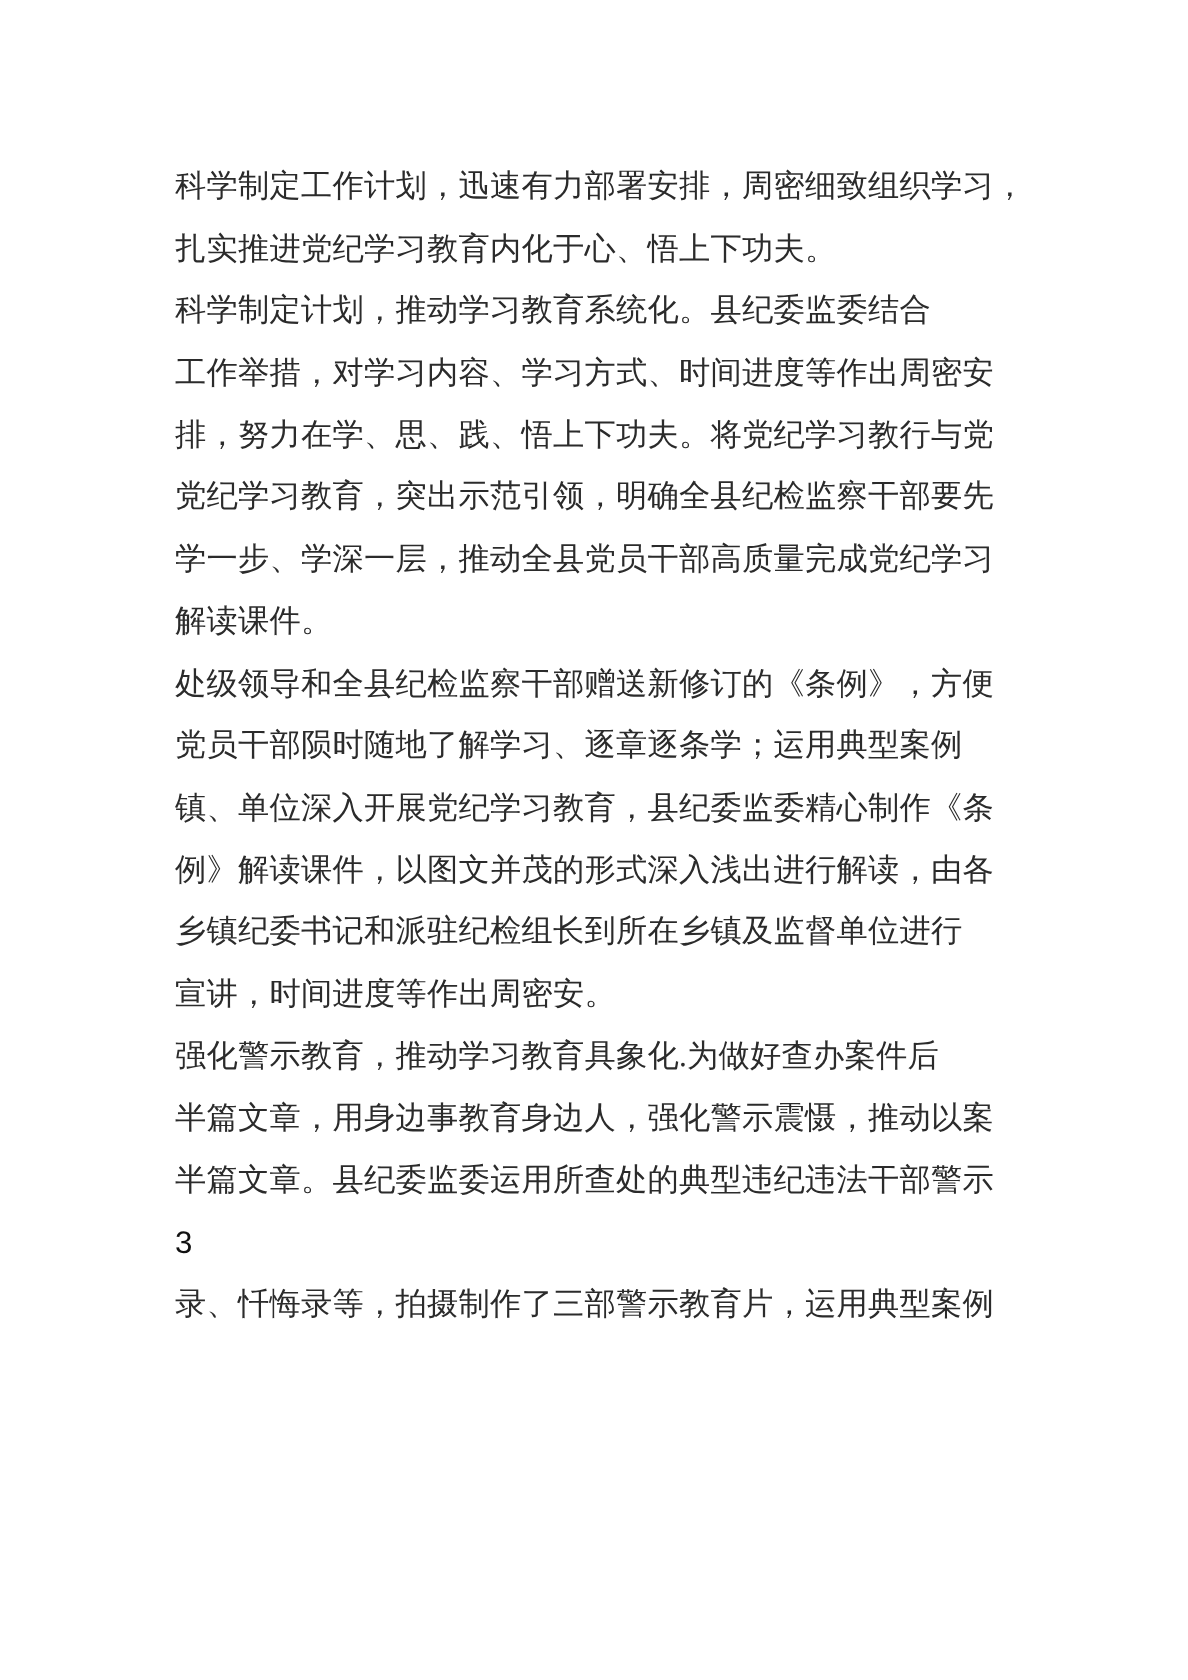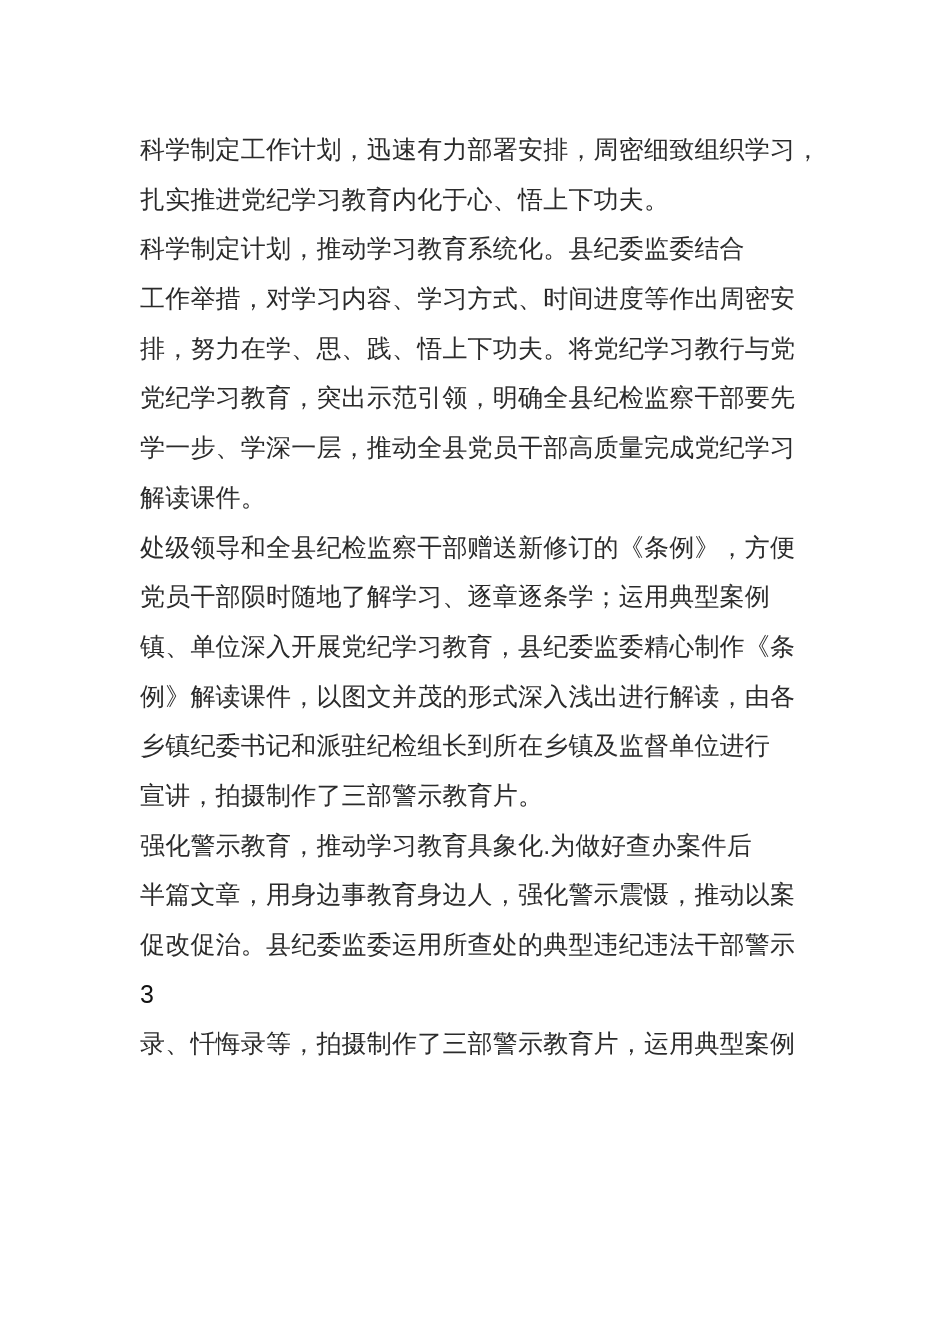--- a/index.html
+++ b/index.html
@@ -10,21 +10,21 @@
   .page {
     position: relative;
     width: 950px;
     height: 1344px;
     background: #ffffff;
     box-sizing: border-box;
     padding: 125px 100px 0 140px;
     overflow: hidden;
   }
   .doc-line {
-    font-family: Liberation Sans, sans-serif;
+    font-family: Liberation Serif, serif;
     font-size: 25px;
     line-height: 49.7px;
     height: 49.7px;
     color: #2b2b2b;
     letter-spacing: 0.2px;
     white-space: nowrap;
     font-weight: 400;
   }
   .page-num {
     font-family: "Liberation Sans", "DejaVu Sans", sans-serif;
@@ -43,19 +43,19 @@
   <div class="doc-line">工作举措，对学习内容、学习方式、时间进度等作出周密安</div>
   <div class="doc-line">排，努力在学、思、践、悟上下功夫。将党纪学习教行与党</div>
   <div class="doc-line">党纪学习教育，突出示范引领，明确全县纪检监察干部要先</div>
   <div class="doc-line">学一步、学深一层，推动全县党员干部高质量完成党纪学习</div>
   <div class="doc-line">解读课件。</div>
   <div class="doc-line">处级领导和全县纪检监察干部赠送新修订的《条例》，方便</div>
   <div class="doc-line">党员干部陨时随地了解学习、逐章逐条学；运用典型案例</div>
   <div class="doc-line">镇、单位深入开展党纪学习教育，县纪委监委精心制作《条</div>
   <div class="doc-line">例》解读课件，以图文并茂的形式深入浅出进行解读，由各</div>
   <div class="doc-line">乡镇纪委书记和派驻纪检组长到所在乡镇及监督单位进行</div>
-  <div class="doc-line">宣讲，拍摄制作了三部警示教育片。</div>
+  <div class="doc-line">宣讲，时间进度等作出周密安。</div>
   <div class="doc-line">强化警示教育，推动学习教育具象化.为做好查办案件后</div>
   <div class="doc-line">半篇文章，用身边事教育身边人，强化警示震慑，推动以案</div>
-  <div class="doc-line">促改促治。县纪委监委运用所查处的典型违纪违法干部警示</div>
+  <div class="doc-line">半篇文章。县纪委监委运用所查处的典型违纪违法干部警示</div>
   <div class="doc-line page-num">3</div>
   <div class="doc-line">录、忏悔录等，拍摄制作了三部警示教育片，运用典型案例</div>
 </div>
 
 </body></html>

